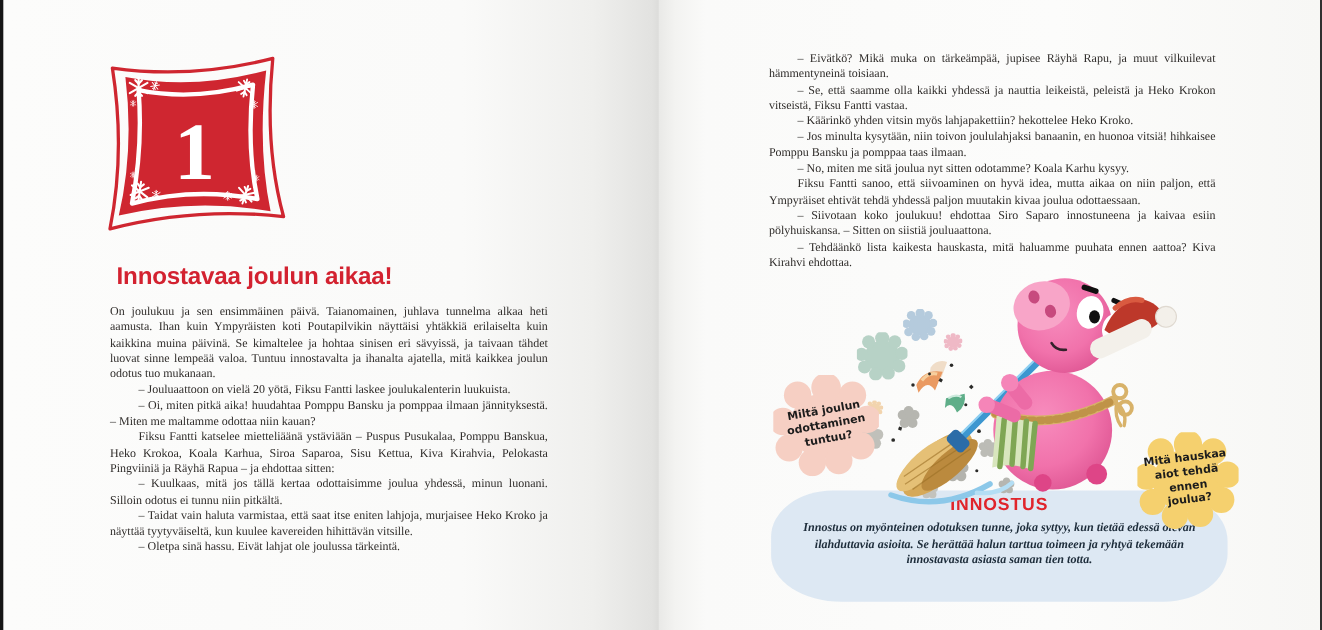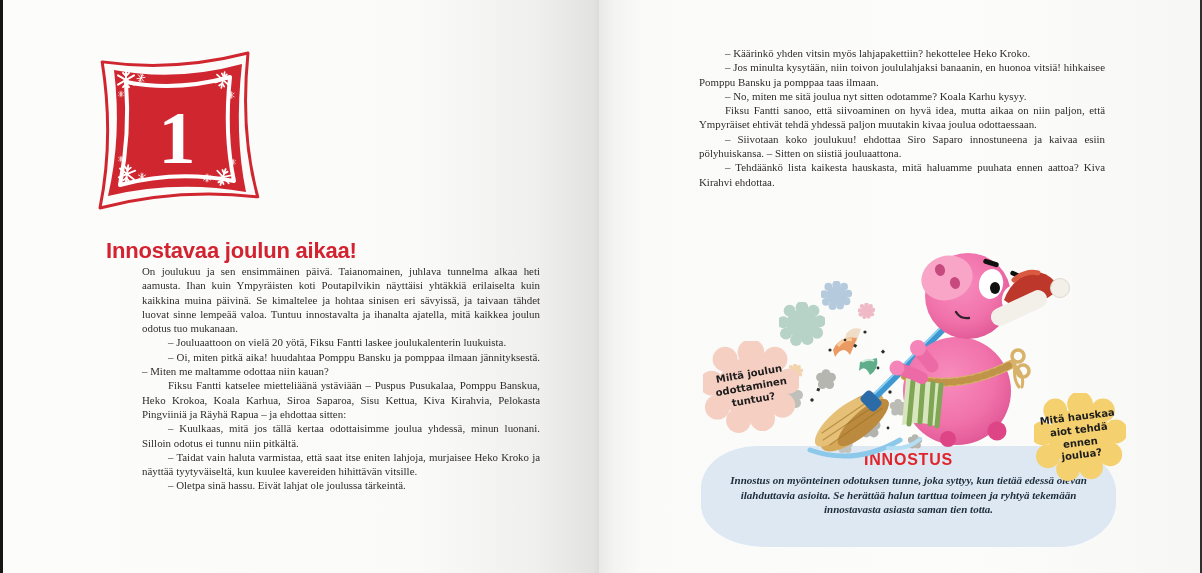--- a/index.html
+++ b/index.html
@@ -15,21 +15,21 @@
 
   
   .door{position:absolute;left:84px;top:46px;width:182px;height:170px;}
   .page-title{position:absolute;left:106px;top:238px;margin:0;width:420px;
     font-family:"Liberation Sans",sans-serif;font-weight:bold;font-size:22px;
     letter-spacing:-0.2px;color:#d32230;}
   .body-text{position:absolute;font-size:10.9px;line-height:14.3px;color:#2f2c2a;
     text-align:justify;}
   .body-text p{margin:0;}
   .body-text p.indent{text-indent:26px;}
-  .left-col{left:100px;top:264px;width:398px;margin-left:42px;}
+  .left-col{left:100px;top:276px;width:398px;}
   .right-col{left:699px;top:46px;width:406px;}
 
   
   .cloud{position:absolute;}
   .bubble{position:absolute;}
   .bubble .bubble-shape{position:absolute;left:0;top:0;width:100%;height:100%;}
   .bubble .bubble-text{position:absolute;left:8%;top:14%;width:84%;height:72%;
     display:flex;align-items:center;justify-content:center;text-align:center;
     font-family:"DejaVu Sans",sans-serif;font-weight:bold;font-size:10px;line-height:1.28;
     color:#1c1c1c;}
@@ -131,20 +131,22 @@
       <p class="para indent">– Jouluaattoon on vielä 20 yötä, Fiksu Fantti laskee joulukalenterin luukuista.</p>
       <p class="para indent">– Oi, miten pitkä aika! huudahtaa Pomppu Bansku ja pomppaa ilmaan jännityksestä. – Miten me maltamme odottaa niin kauan?</p>
       <p class="para indent">Fiksu Fantti katselee mietteliäänä ystäviään – Puspus Pusukalaa, Pomppu Banskua, Heko Krokoa, Koala Karhua, Siroa Saparoa, Sisu Kettua, Kiva Kirahvia, Pelokasta Pingviiniä ja Räyhä Rapua – ja ehdottaa sitten:</p>
       <p class="para indent">– Kuulkaas, mitä jos tällä kertaa odottaisimme joulua yhdessä, minun luonani. Silloin odotus ei tunnu niin pitkältä.</p>
       <p class="para indent">– Taidat vain haluta varmistaa, että saat itse eniten lahjoja, murjaisee Heko Kroko ja näyttää tyytyväiseltä, kun kuulee kavereiden hihittävän vitsille.</p>
       <p class="para indent">– Oletpa sinä hassu. Eivät lahjat ole joulussa tärkeintä.</p>
     </div>
 
   <div class="body-text right-col">
 
+  <p class="para indent">– Eivätkö? Mikä muka on tärkeämpää, jupisee Räyhä Rapu, ja muut vilkuilevat hämmentyneinä toisiaan.</p>
+      <p class="para indent">– Se, että saamme olla kaikki yhdessä ja nauttia leikeistä, peleistä ja Heko Krokon vitseistä, Fiksu Fantti vastaa.</p>
       <p class="para indent">– Käärinkö yhden vitsin myös lahjapakettiin? hekottelee Heko Kroko.</p>
       <p class="para indent">– Jos minulta kysytään, niin toivon joululahjaksi banaanin, en huonoa vitsiä! hihkaisee Pomppu Bansku ja pomppaa taas ilmaan.</p>
       <p class="para indent">– No, miten me sitä joulua nyt sitten odotamme? Koala Karhu kysyy.</p>
       <p class="para indent">Fiksu Fantti sanoo, että siivoaminen on hyvä idea, mutta aikaa on niin paljon, että Ympyräiset ehtivät tehdä yhdessä paljon muutakin kivaa joulua odottaessaan.</p>
       <p class="para indent">– Siivotaan koko joulukuu! ehdottaa Siro Saparo innostuneena ja kaivaa esiin pölyhuiskansa. – Sitten on siistiä jouluaattona.</p>
       <p class="para indent">– Tehdäänkö lista kaikesta hauskasta, mitä haluamme puuhata ennen aattoa? Kiva Kirahvi ehdottaa.</p>
     </div>
 
   <svg class="cloud" style="left:779px;top:302px;width:46px;height:44px;color:#b7d2c6" viewBox="0 0 100 96">
       <use href="#flower"></use>

